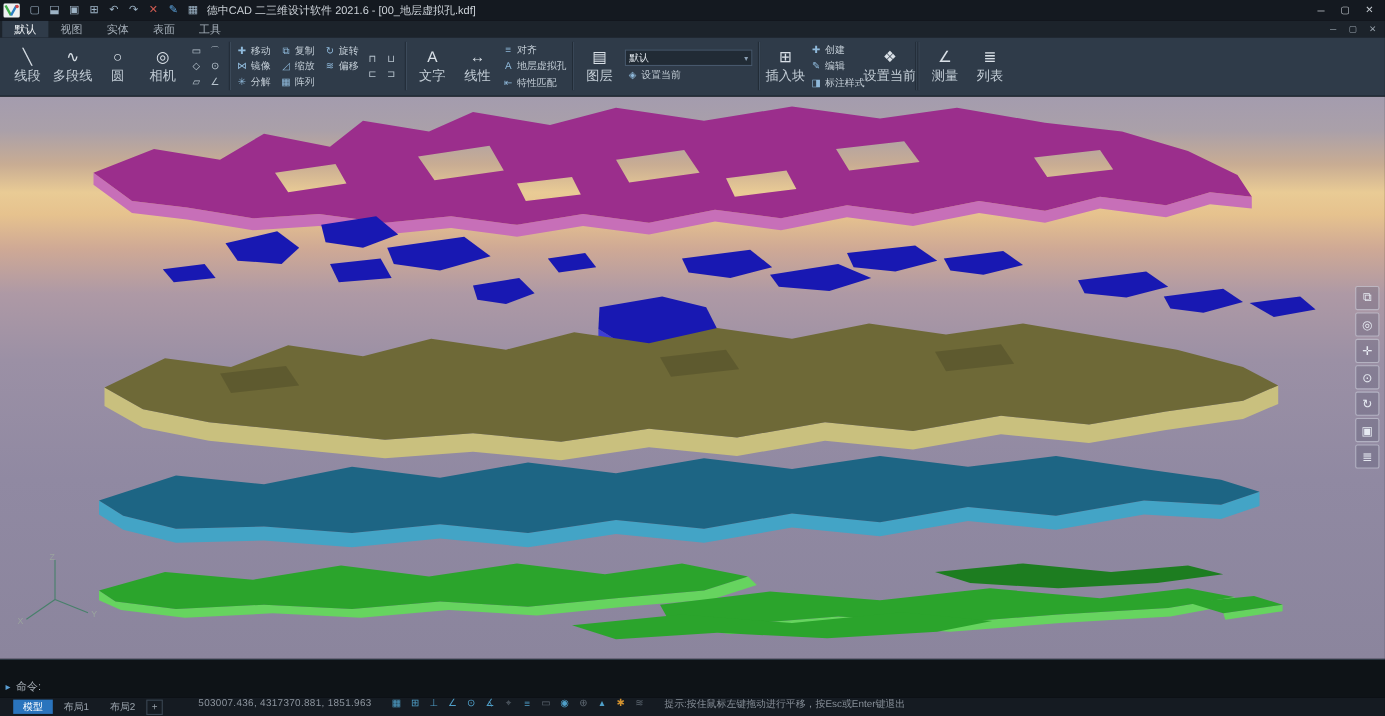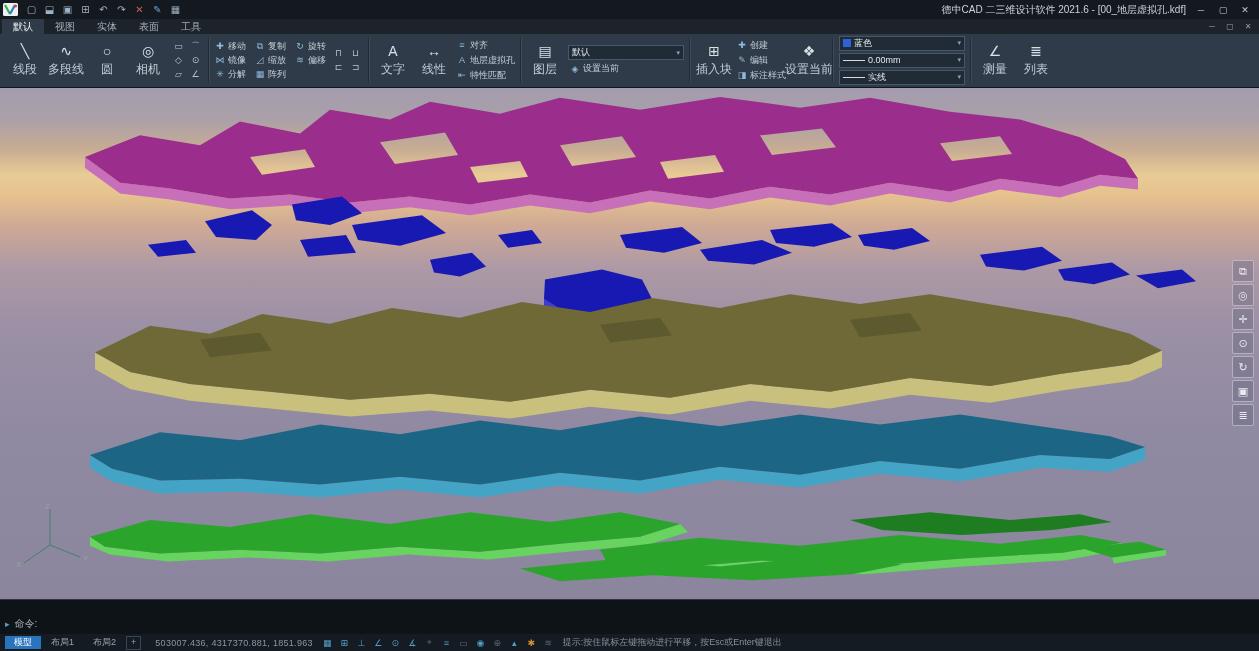--- a/index.html
+++ b/index.html
@@ -6,21 +6,21 @@
   body{width:1259px;height:651px;overflow:hidden;background:#000;font-family:"Liberation Sans","DejaVu Sans",sans-serif}
   .app{width:1259px;height:651px;display:flex;flex-direction:column}
 
   
   .titlebar{height:19px;background:#141920;display:flex;align-items:center;padding:0 3px;gap:4px;flex:0 0 auto}
   .logo{width:16px;height:14px;flex:0 0 auto}
   .qat{display:flex;gap:1px}
   .tbtn{width:17px;height:15px;display:flex;align-items:center;justify-content:center;font-size:10px;color:#9db3c5;cursor:default}
   .tbtn.red{color:#cf5b52}
   .tbtn.blue{color:#5aa0d8}
-  .title{flex:1;text-align:right;font-size:10px;color:#ccd2d8;white-space:nowrap;overflow:hidden}
+  .title{flex:1;text-align:left;font-size:10px;color:#ccd2d8;white-space:nowrap;overflow:hidden}
   .winctl{display:flex}
   .wbtn{width:22px;height:16px;display:flex;align-items:center;justify-content:center;font-size:9px;color:#c3c9cf}
 
   
   .menubar{height:15px;background:#1c232b;display:flex;align-items:stretch;padding:0 2px;flex:0 0 auto}
   .mtab{padding:0 11px;font-size:10px;color:#a6b0ba;display:flex;align-items:center}
   .mtab.active{background:#2f3b49;color:#eef2f5}
   .docctl{margin-left:auto;display:flex;align-items:center}
   .docctl .wbtn{width:18px;height:13px;font-size:8px;color:#97a1ab}
 
@@ -52,26 +52,26 @@
   .navbar{position:absolute;right:5px;top:172px;display:flex;flex-direction:column;gap:2px}
   .vbtn{width:20px;height:20px;border:1px solid rgba(225,230,240,.5);border-radius:2px;background:rgba(80,78,105,.28);color:#e6eaf2;font-size:11px;display:flex;align-items:center;justify-content:center}
   .ucs{position:absolute;left:14px;bottom:28px}
 
   
   .cmdpanel{height:34px;background:#0e1317;border-top:1px solid #2c3742;position:relative;flex:0 0 auto}
   .cmdrow{position:absolute;left:5px;bottom:3px;display:flex;align-items:center;gap:5px;font-size:10px;color:#a9b1b9}
   .cmdicon{color:#5a9fd4;font-size:9px}
 
   
-  .statusbar{height:17px;background:#151b22;display:flex;align-items:center;padding:0 5px;gap:8px;flex:0 0 auto;font-size:9px;color:#949ca5}
+  .statusbar{height:17px;background:#151b22;display:flex;align-items:flex-start;padding:0 12px;gap:16px;flex:0 0 auto;font-size:9px;color:#949ca5}
   .ltabs{display:flex;align-items:center;gap:1px;height:100%}
   .ltab{padding:0 9px;height:13px;line-height:13px;color:#9aa3ac}
   .ltab.active{background:#2a74bd;color:#fff}
   .ltab.plus{border:1px solid #3a4653;padding:0 4px;line-height:11px;height:12px}
-  .coords{letter-spacing:.3px;color:#8d959e;margin-left:6px;white-space:nowrap}
+  .coords{letter-spacing:.3px;color:#8d959e;margin-left:16px;white-space:nowrap}
   .toggles{display:flex;gap:4px;align-items:center}
   .tgl{width:13px;text-align:center;font-size:9px}
   .tgl.on{color:#4f9fc8}
   .tgl.off{color:#5c6670}
   .tgl.warn{color:#d2922f}
   .hint{color:#878f98;white-space:nowrap;overflow:hidden}
 </style>
 </head>
 <body>
 
@@ -258,39 +258,20 @@
         </div>
       </div>
       <div class="bigbtn">
         <span class="ric">❖</span>
         <span class="blabel">设置当前</span>
       </div>
     </div>
 
     <div class="rsep"></div>
 
-    <div class="rgroup">
-      <div class="vstack">
-        <div class="combo w120">
-          <span class="swatch" style="background:#2f62d8"></span>
-          <span>蓝色</span>
-          <span class="arrow">▾</span>
-        </div>
-        <div class="combo w120">
-          <span class="lwline"></span>
-          <span>0.00mm</span>
-          <span class="arrow">▾</span>
-        </div>
-        <div class="combo w120">
-          <span class="lwline"></span>
-          <span>实线</span>
-          <span class="arrow">▾</span>
-        </div>
-      </div>
-    </div>
 
     <div class="rsep"></div>
 
     <div class="rgroup">
       <div class="bigbtn">
         <span class="ric">∠</span>
         <span class="blabel">测量</span>
       </div>
       <div class="bigbtn">
         <span class="ric">≣</span>

